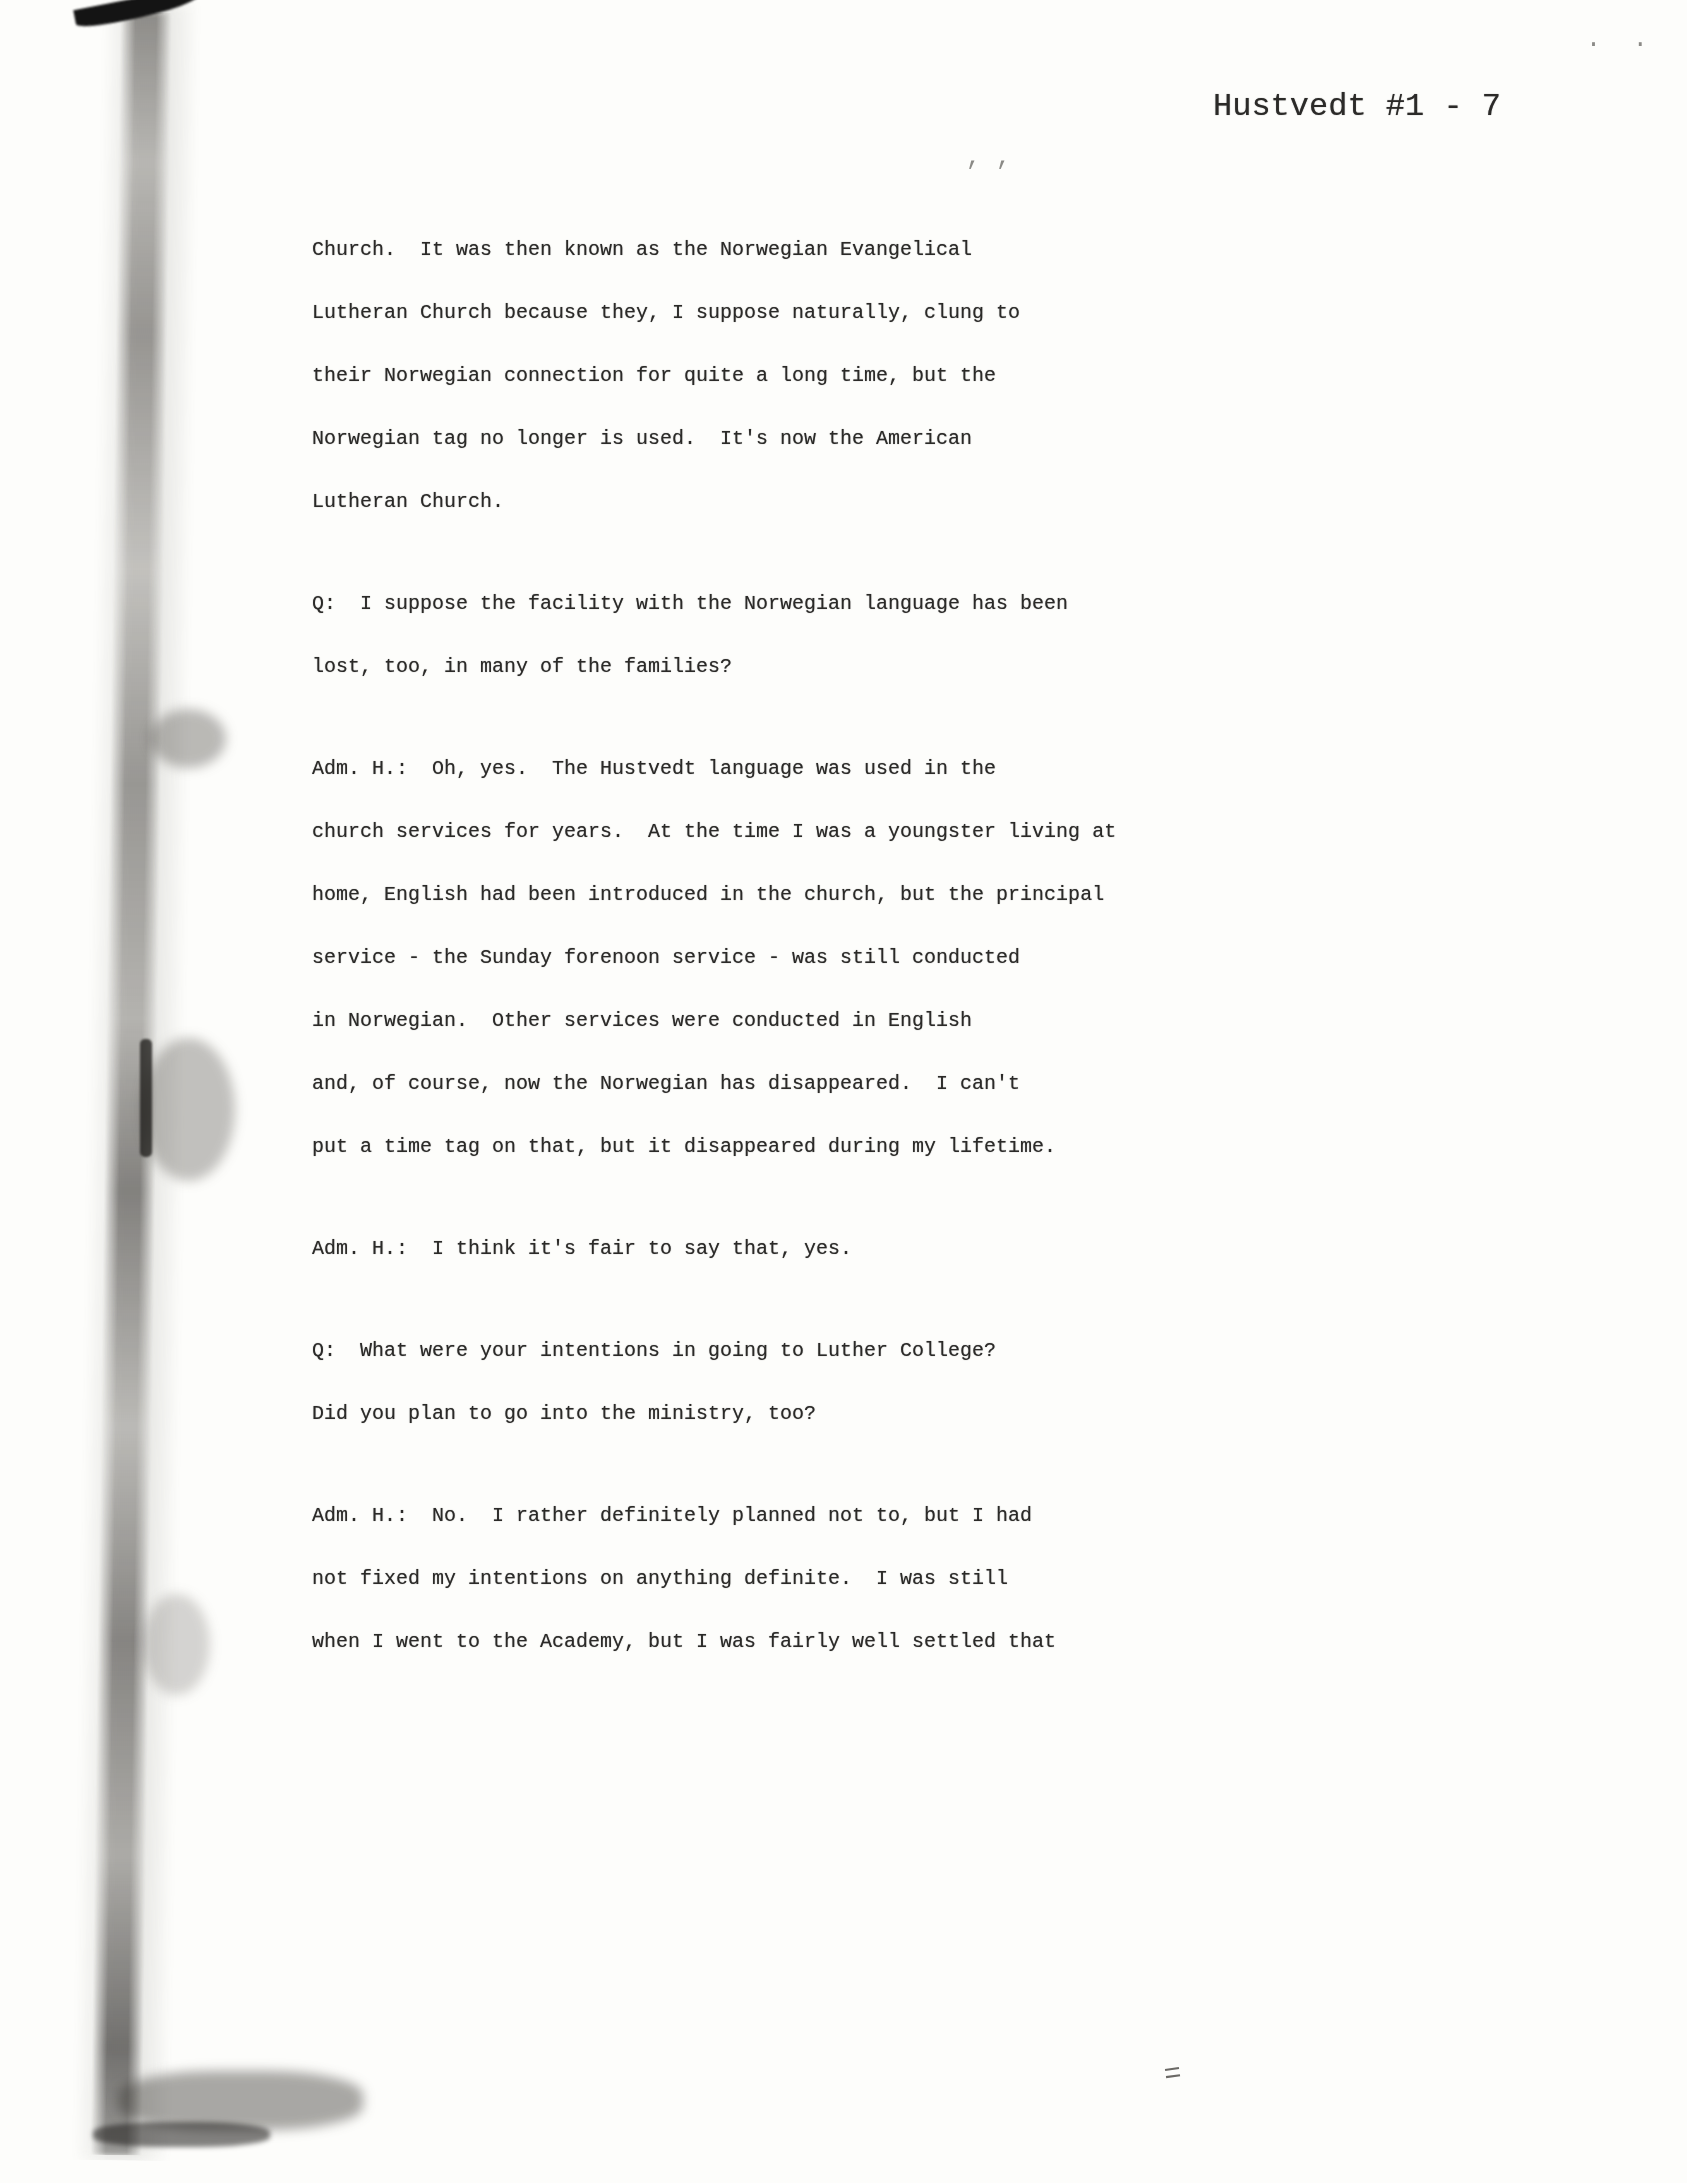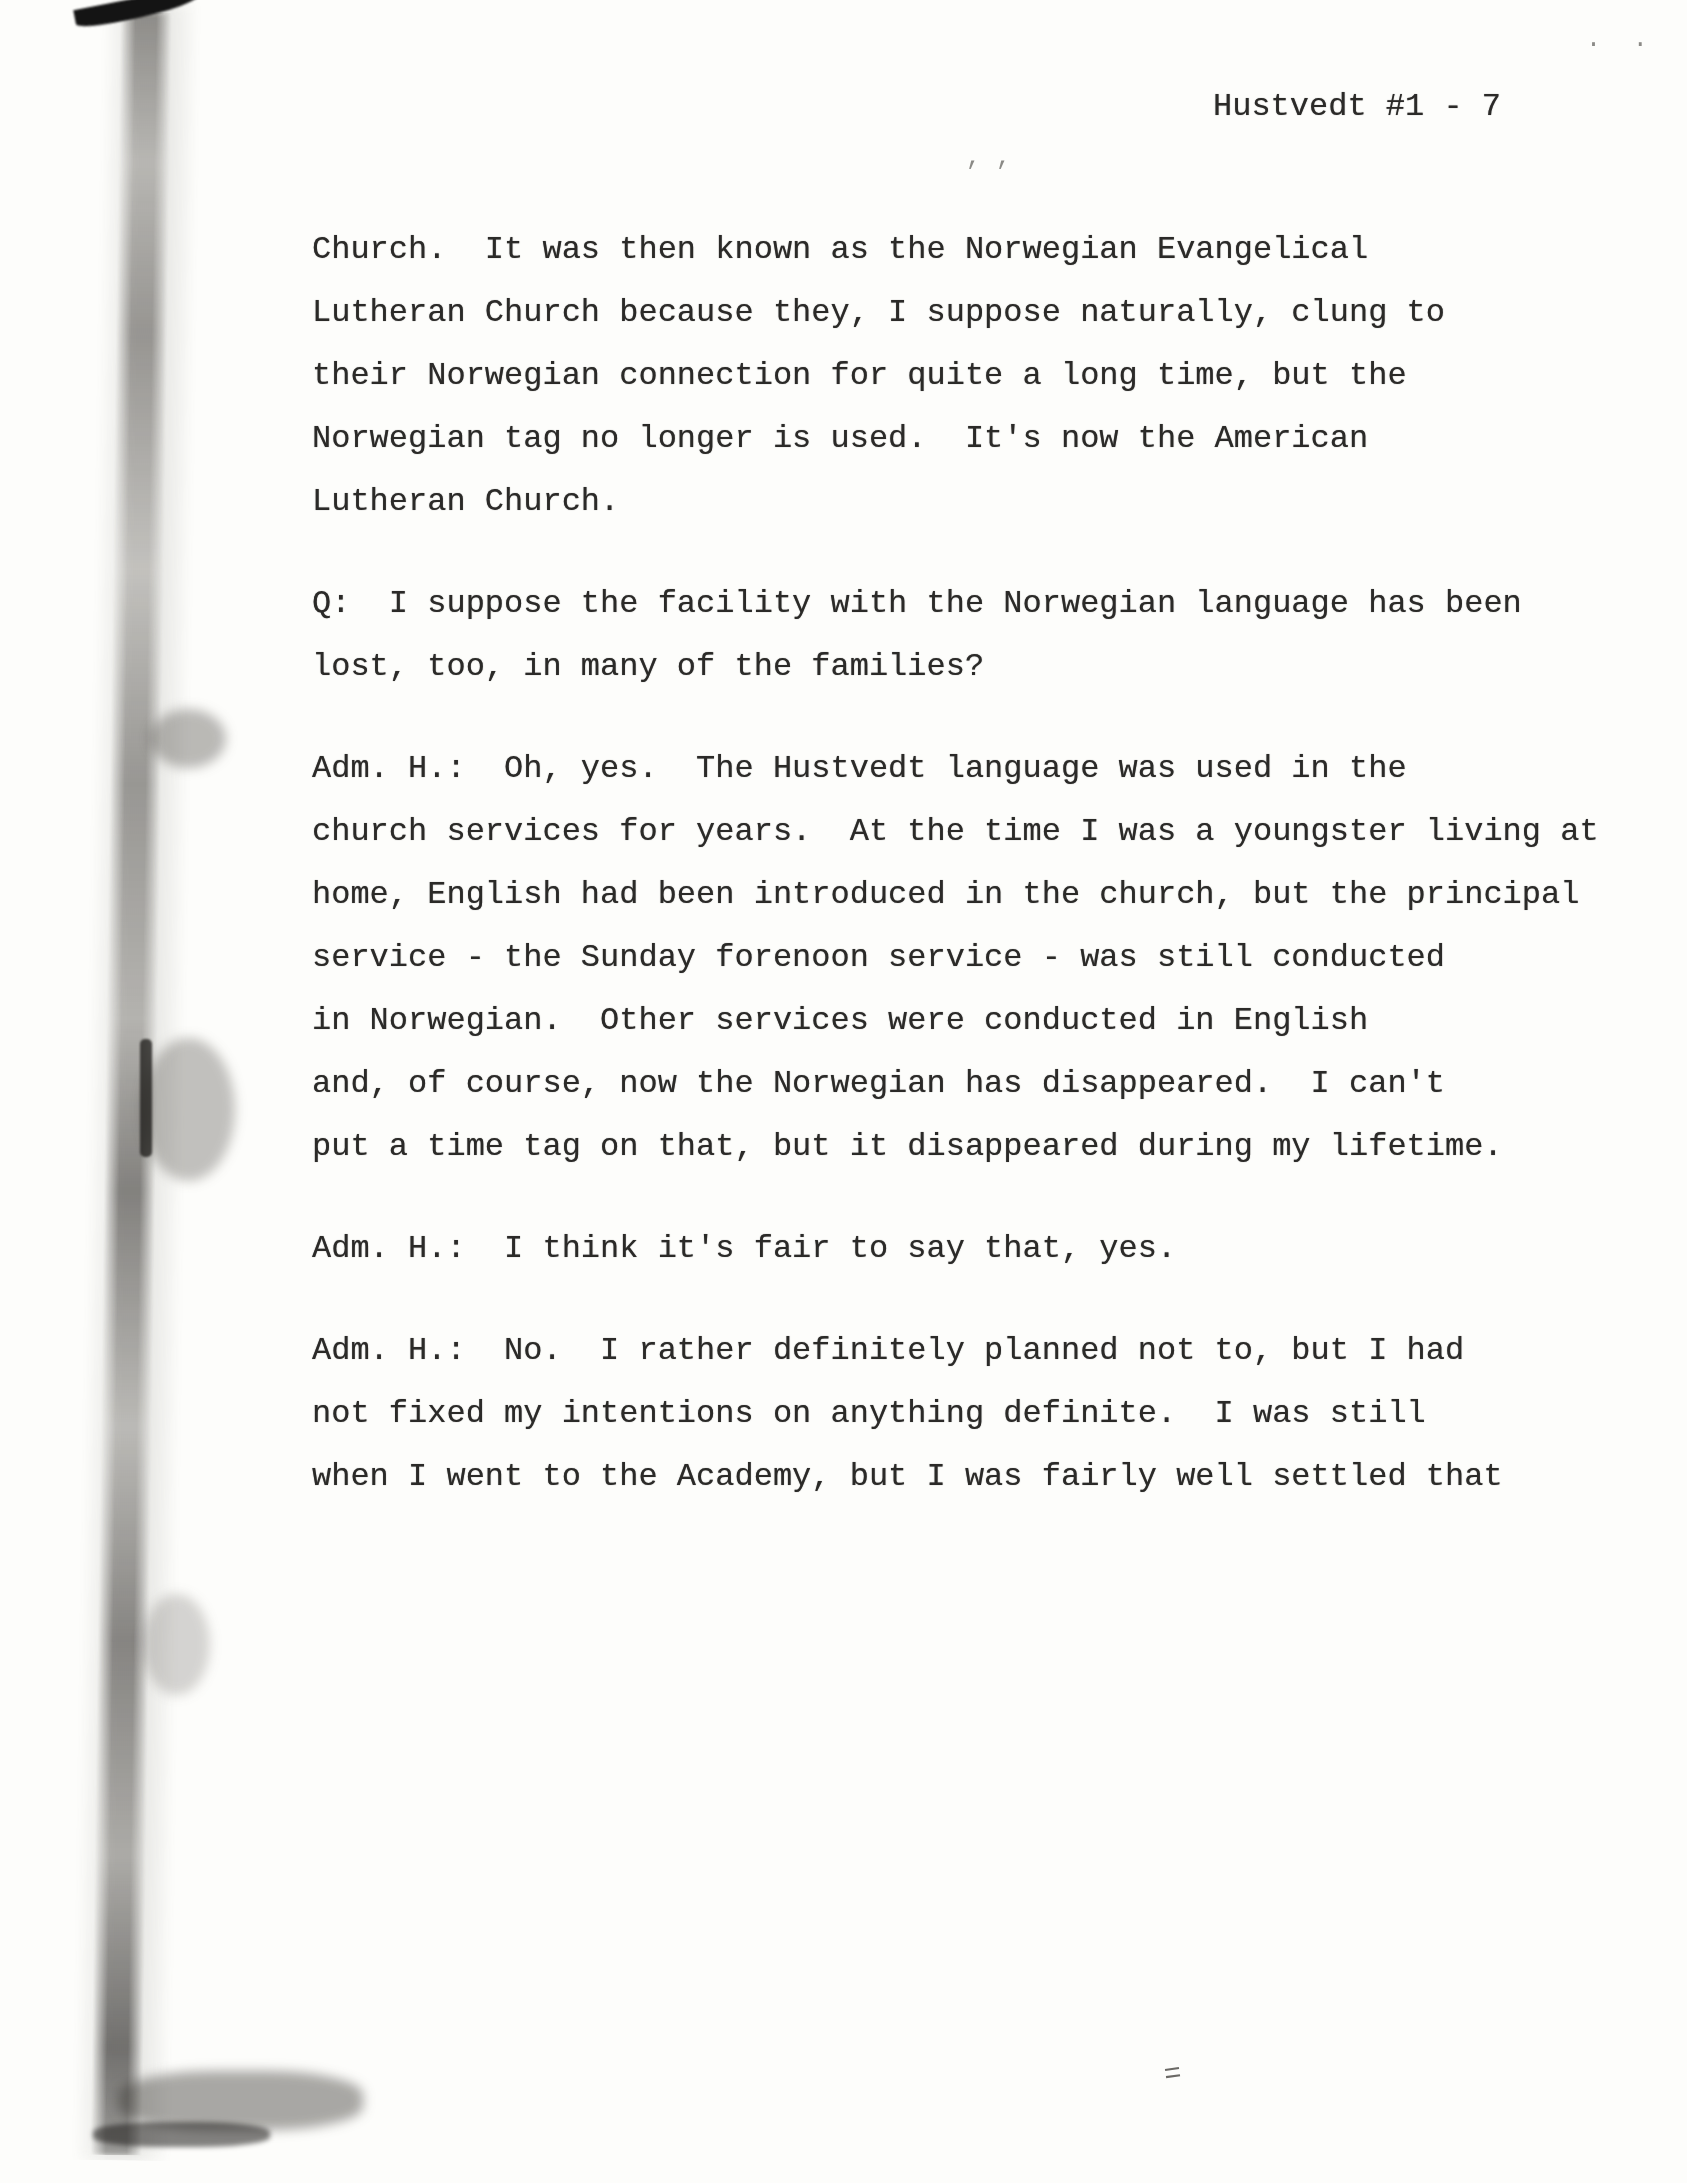--- a/index.html
+++ b/index.html
@@ -100,21 +100,21 @@
     top: 88px;
     font-size: 32px;
     white-space: pre;
     text-shadow: 0 0 1px rgba(20,20,20,0.55);
   }
   .content {
     position: absolute;
     left: 312px;
     top: 218px;
     width: 1350px;
-    font-size: 32px;
+    font-size: 20px;
     line-height: 63px;
   }
   .para { margin-bottom: 39px; }
   .line {
     white-space: pre;
     text-shadow: 0 0 1px rgba(20,20,20,0.55);
   }
 </style>
 </head>
 <body>
@@ -159,20 +159,24 @@
       <div class="line">in Norwegian.  Other services were conducted in English</div>
       <div class="line">and, of course, now the Norwegian has disappeared.  I can't</div>
       <div class="line">put a time tag on that, but it disappeared during my lifetime.</div>
     </div>
 
 
     <div class="para">
       <div class="line">Adm. H.:  I think it's fair to say that, yes.</div>
     </div>
 
+    <div class="para">
+      <div class="line">Q:  What were your intentions in going to Luther College?</div>
+      <div class="line">Did you plan to go into the ministry, too?</div>
+    </div>
 
     <div class="para">
       <div class="line">Adm. H.:  No.  I rather definitely planned not to, but I had</div>
       <div class="line">not fixed my intentions on anything definite.  I was still</div>
       <div class="line">when I went to the Academy, but I was fairly well settled that</div>
     </div>
 
   </div>
 </div>
 

